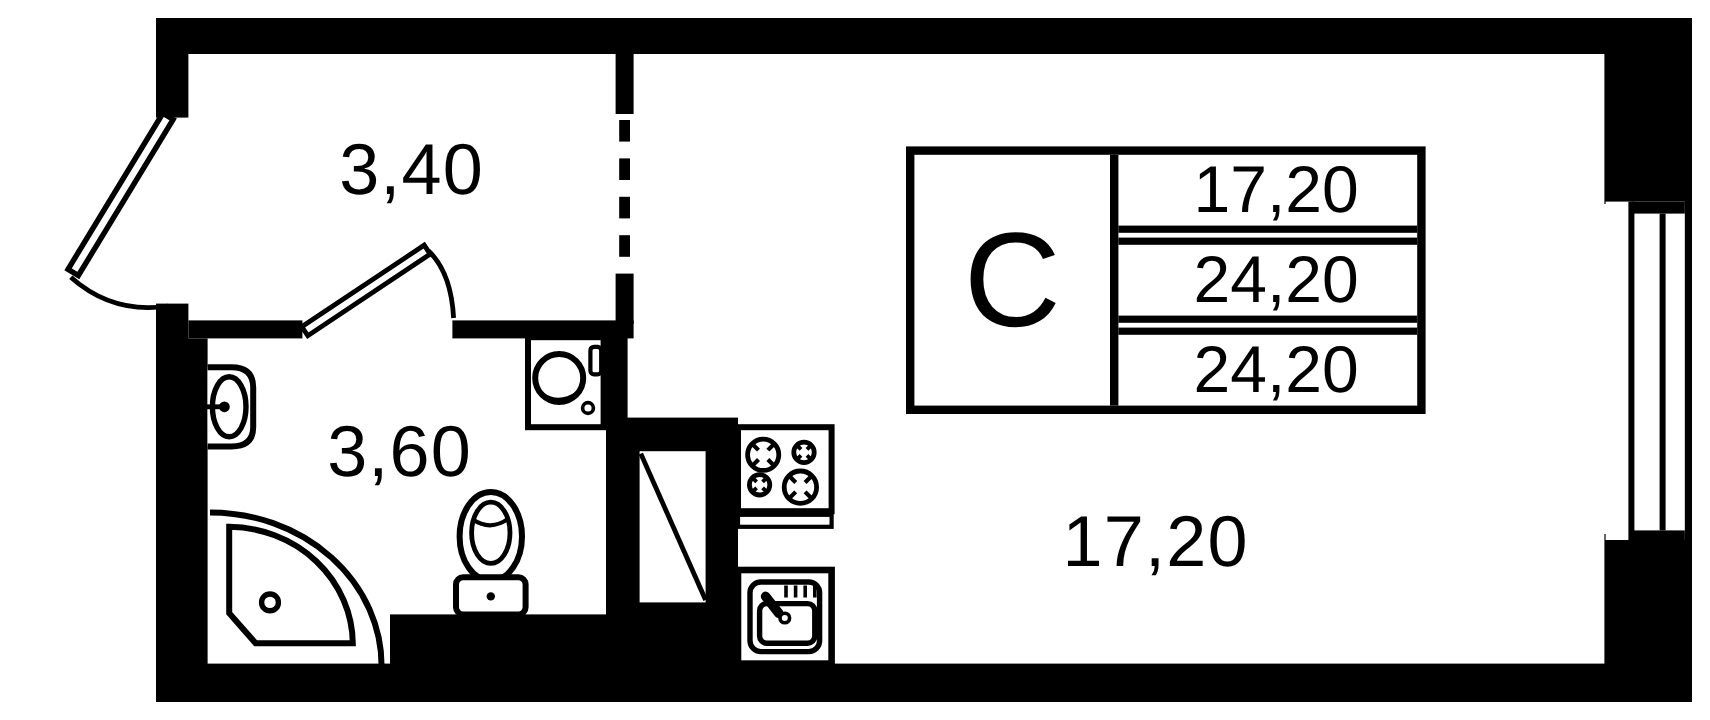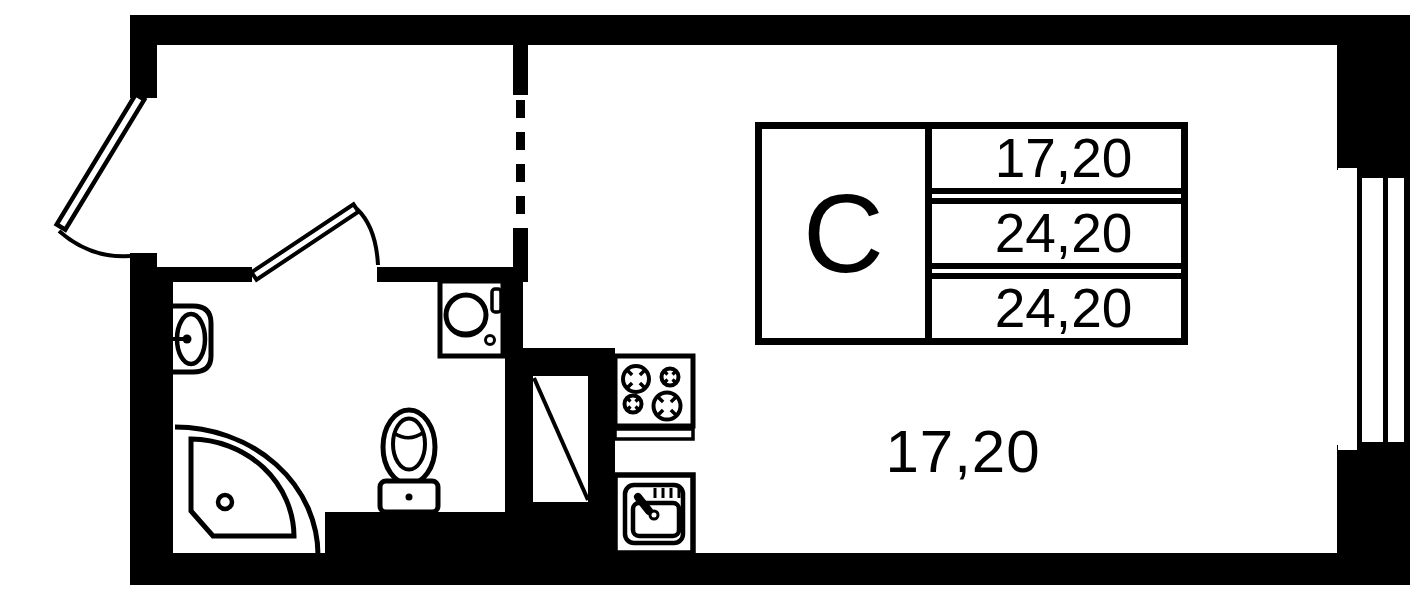--- a/index.html
+++ b/index.html
@@ -159,21 +159,23 @@
     <g>
       <rect x="615" y="475" width="78" height="78" fill="#ffffff" stroke="#000" stroke-width="5.5"></rect>
       <rect x="625" y="485" width="58" height="58" rx="9" fill="#ffffff" stroke="#000" stroke-width="4.5"></rect>
       <rect x="633" y="503" width="46" height="33" rx="6" fill="#ffffff" stroke="#000" stroke-width="4.5"></rect>
       <line x1="638" y1="497" x2="649" y2="511" stroke="#000" stroke-width="8" stroke-linecap="round"></line>
       <circle cx="654" cy="515" r="4" fill="#ffffff" stroke="#000" stroke-width="3"></circle>
       <path d="M 655 488 L 655 498 M 663 488 L 663 498 M 671 488 L 671 498 M 679 488 L 679 498" fill="none" stroke="#000" stroke-width="3"></path>
     </g>
   </svg>
 
+  <div class="room-label" style="left:343px;top:141px;">3,40</div>
 
+  <div class="room-label" style="left:333px;top:376px;">3,60</div>
 
   <div class="room-label" style="left:963px;top:451px;">17,20</div>
 
   <div class="stamp">
     <div class="stamp-type-cell">С</div>
     <div class="stamp-values">
       <div class="stamp-row r1">17,20</div>
       <div class="stamp-row r2">24,20</div>
       <div class="stamp-row r3">24,20</div>
     </div>

